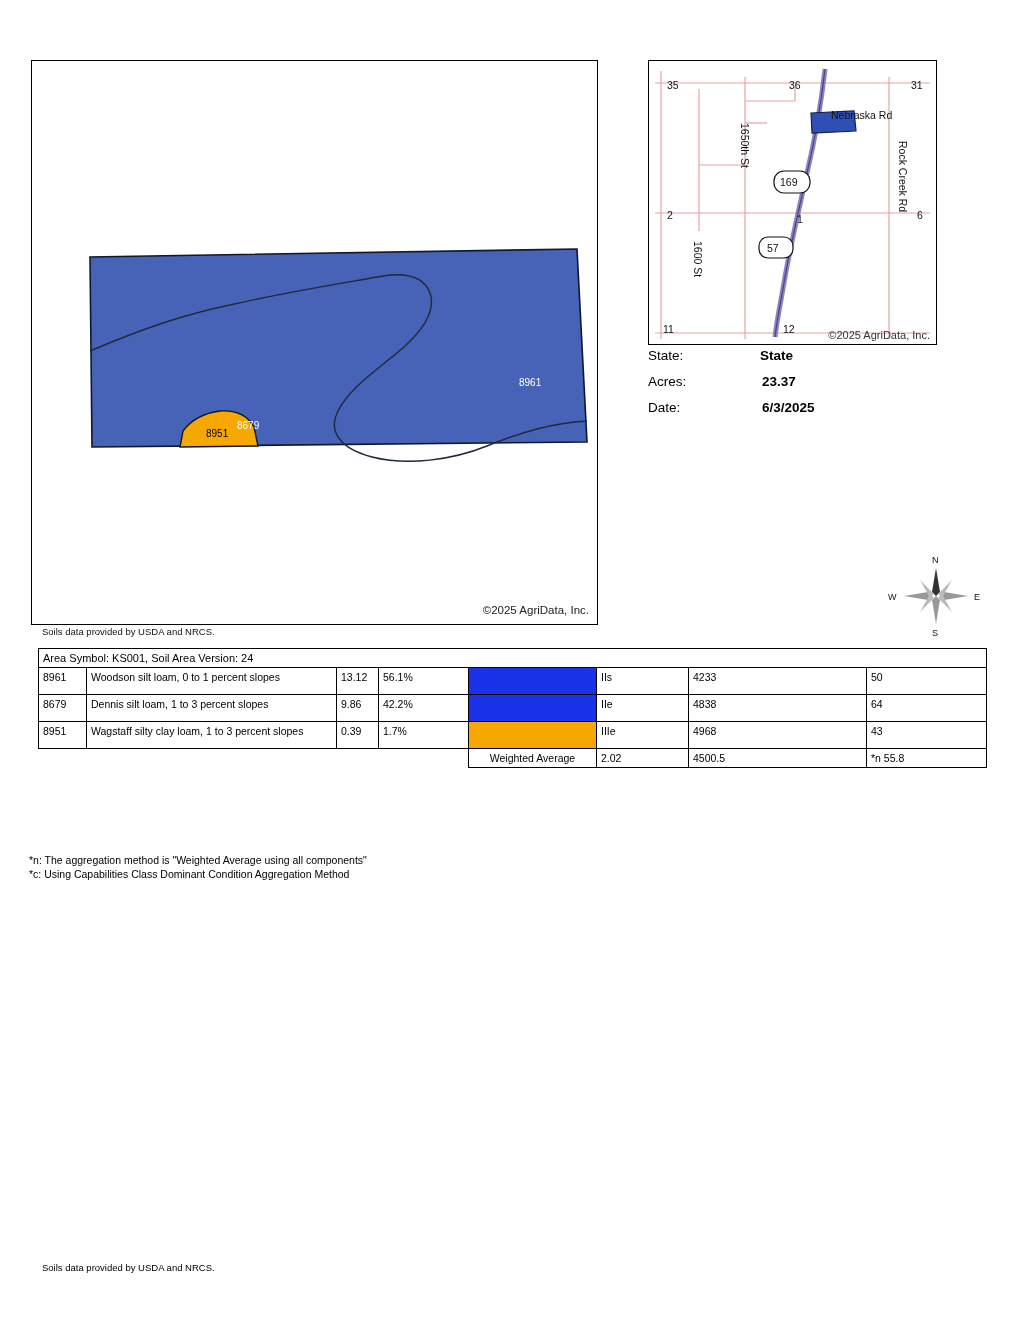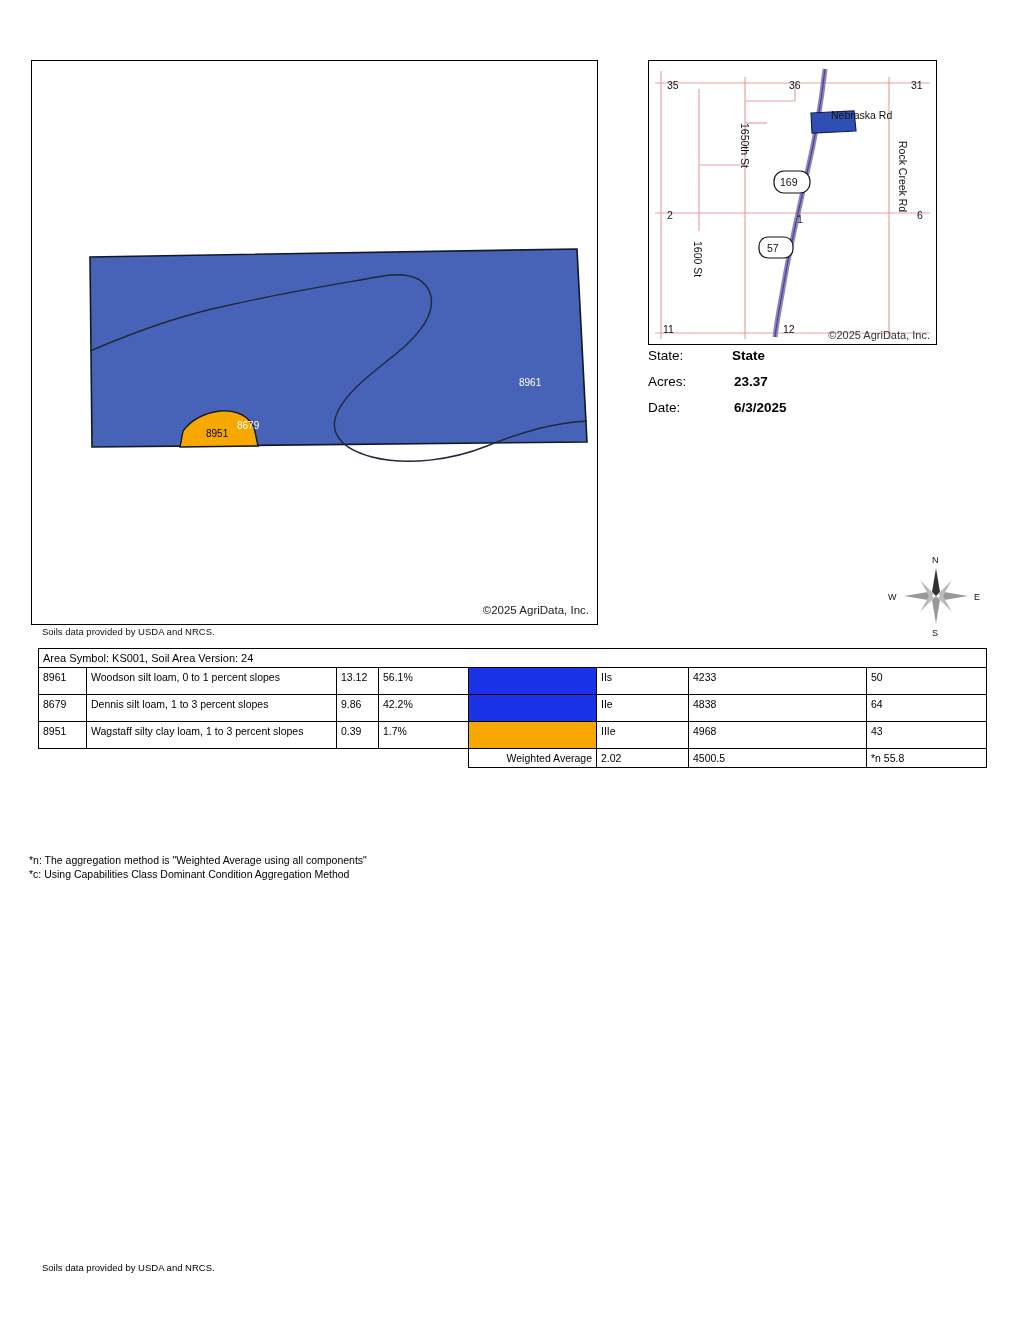--- a/index.html
+++ b/index.html
@@ -90,20 +90,21 @@
     position: absolute;
     left: 648px;
     top: 348px;
     width: 330px;
     font-size: 13.5px;
   }
   .info-row {
     display: flex;
     align-items: baseline;
     height: 26px;
+    gap: 28px;
   }
   .info-label {
     width: 86px;
     color: #000;
   }
   .info-value {
     font-weight: bold;
   }
   .info-row.state .info-value { margin-left: -2px; }
 
@@ -146,21 +147,21 @@
   .swatch-cell { padding: 0 !important; }
   .swatch {
     width: 100%;
     height: 100%;
     min-height: 26px;
     display: block;
   }
   .wavg td {
     font-weight: bold;
   }
-  .wavg .label { text-align: right; }
+  .wavg .label { text-align: center; }
   .footnotes {
     position: absolute;
     left: 29px;
     top: 853px;
     font-size: 10.5px;
     line-height: 14px;
   }
   .bottom-note {
     position: absolute;
     left: 42px;

